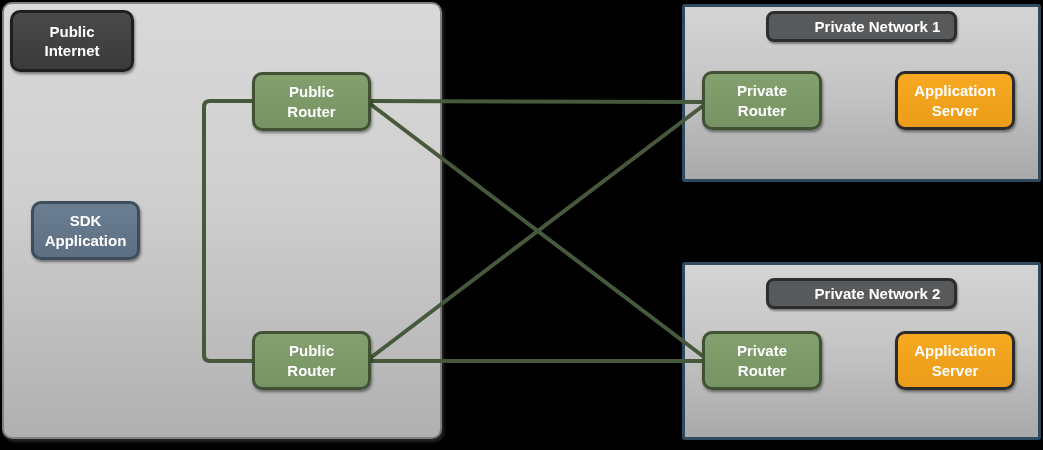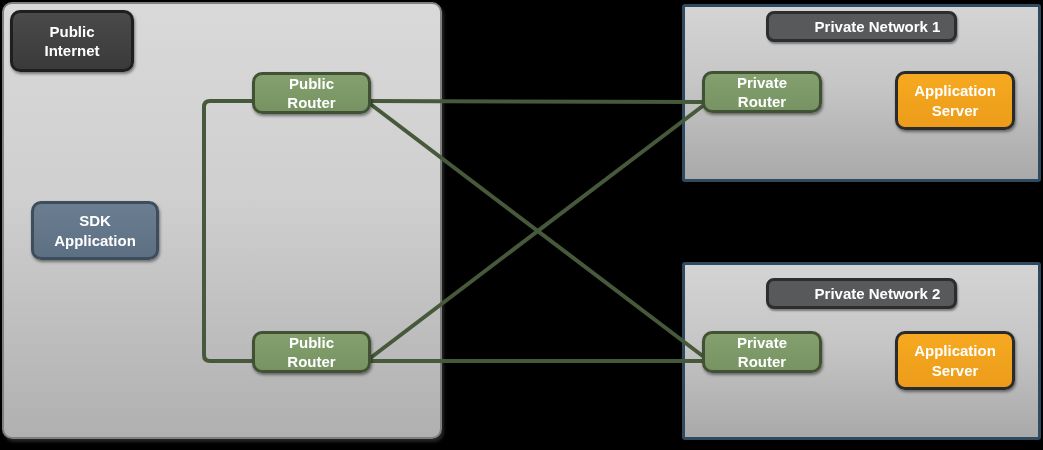--- a/index.html
+++ b/index.html
@@ -57,31 +57,31 @@
     line-height: 1.3;
     padding: 1px 8px;
     box-shadow: 1px 2px 3px rgba(0,0,0,0.45);
   }
   .node-internet-badge {
     left: 10px; top: 10px; width: 124px; height: 62px;
     background: linear-gradient(180deg, #4a4a4a, #3a3a3a);
     border: 3px solid #1f1f1f;
   }
   .node-sdk {
-    left: 31px; top: 201px; width: 128px; height: 59px;
+    left: 31px; top: 201px; width: 109px; height: 59px;
     background: linear-gradient(180deg, #6b7e91, #5d7083);
     border: 3px solid #3d4d5c;
   }
   .node-controller {
     left: 252px; top: 201px; width: 119px; height: 59px;
     background: linear-gradient(180deg, #ab5530, #9e4b28);
     border: 3px solid #69280e;
   }
   .node-router {
-    width: 120px; height: 42px;
+    width: 120px; height: 59px;
     background: linear-gradient(180deg, #83a06e, #779363);
     border: 3px solid #405233;
   }
   .pub-router-top    { left: 252px; top: 72px;  width: 119px; }
   .pub-router-bottom { left: 252px; top: 331px; width: 119px; }
   .priv-router-1     { left: 702px; top: 71px; }
   .priv-router-2     { left: 702px; top: 331px; }
   .node-app-server {
     width: 120px; height: 59px;
     background: linear-gradient(180deg, #f6a920, #ec9c1a);

